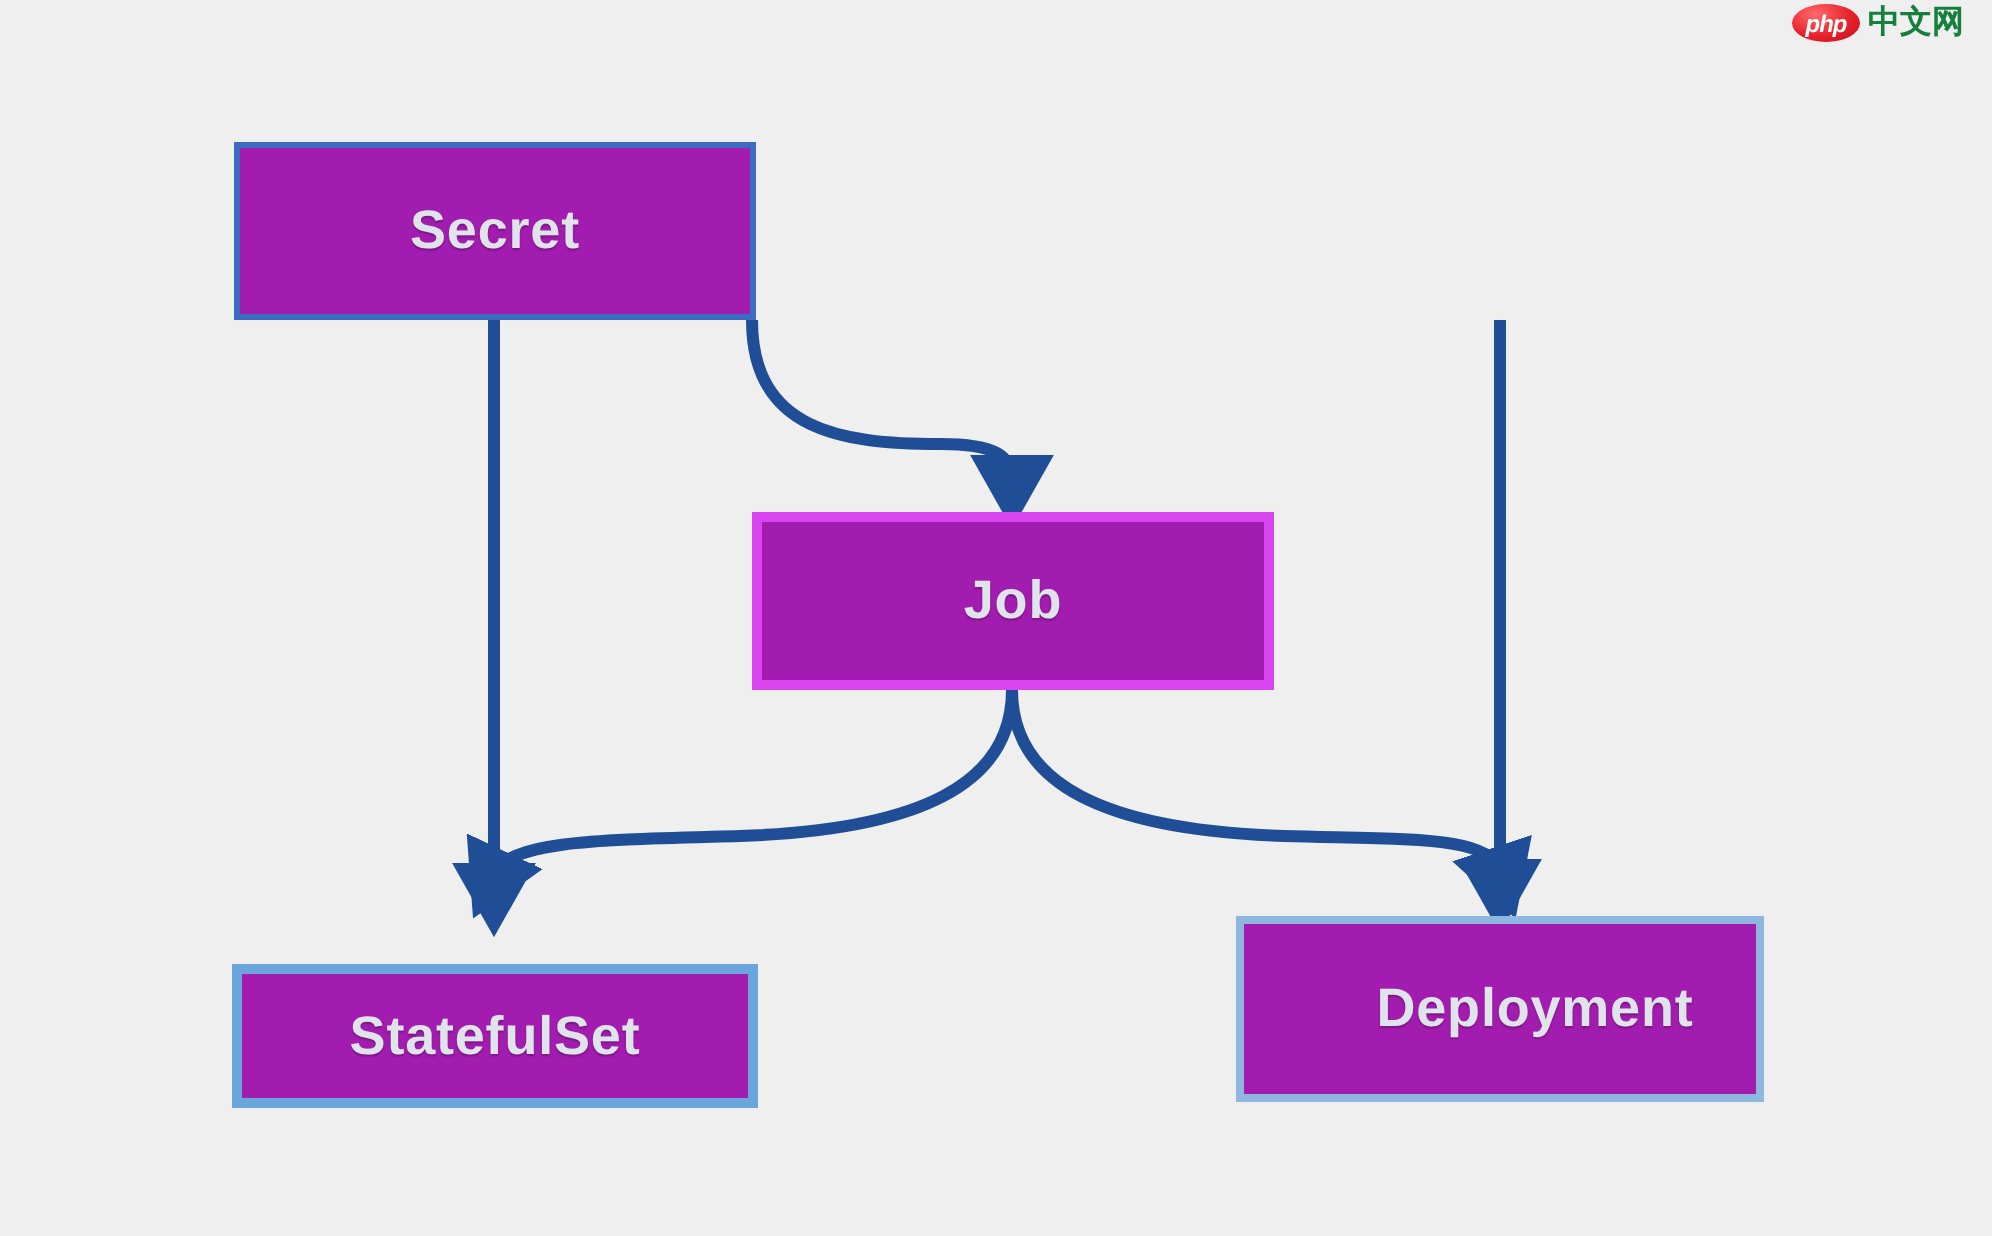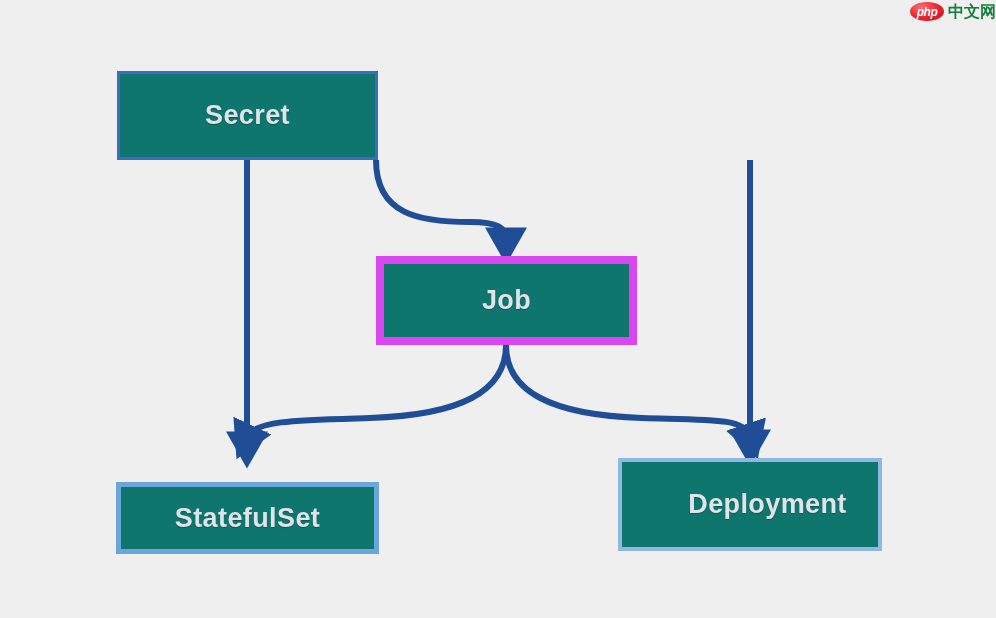--- a/index.html
+++ b/index.html
@@ -28,39 +28,39 @@
     top: 0;
     width: 996px;
     height: 618px;
   }
   .node {
     position: absolute;
     box-sizing: border-box;
     display: flex;
     align-items: center;
     justify-content: center;
-    background: #0f766e;
+    background: #a21caf;
     color: #dfe3ea;
     font-weight: bold;
     letter-spacing: 0.4px;
     text-shadow: 0 1px 1px rgba(0,0,0,0.25);
     user-select: none;
   }
   .node-label {
     display: block;
     line-height: 1;
   }
   
   #node-secret,
   #node-configmap {
     border: 3px solid #3b6cbf;
   }
   
   #node-job {
-    border: 8px solid #d946ef;
+    border: 5px solid #d946ef;
   }
   
   #node-statefulset {
     border: 5px solid #6aa6dc;
   }
   
   #node-deployment {
     border: 4px solid #8fb8e0;
   }
 
@@ -83,21 +83,21 @@
   }
   #node-deployment {
     left: 618px; top: 458px; width: 264px; height: 93px;
     font-size: 27px;
     padding-left: 35px;
   }
 
   
   #watermark {
     position: absolute;
-    right: 0;
+    right: 14px;
     top: 2px;
     display: flex;
     align-items: center;
     gap: 4px;
     user-select: none;
   }
   #watermark-logo {
     width: 34px;
     height: 19px;
     border-radius: 50%;

